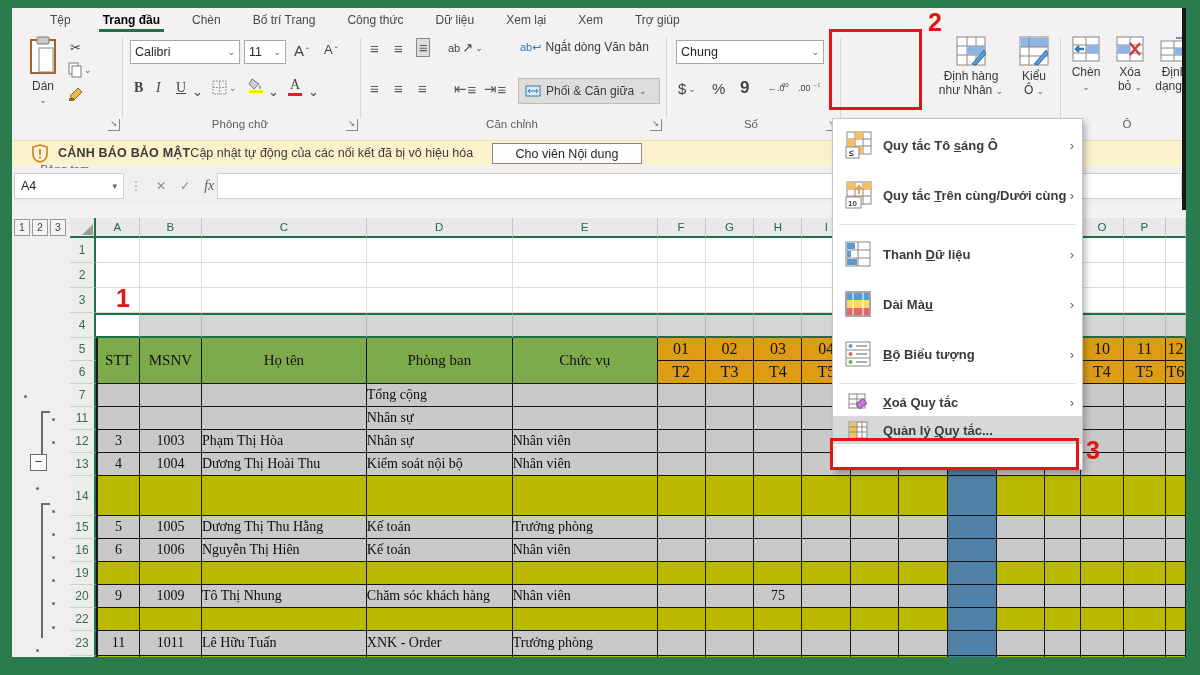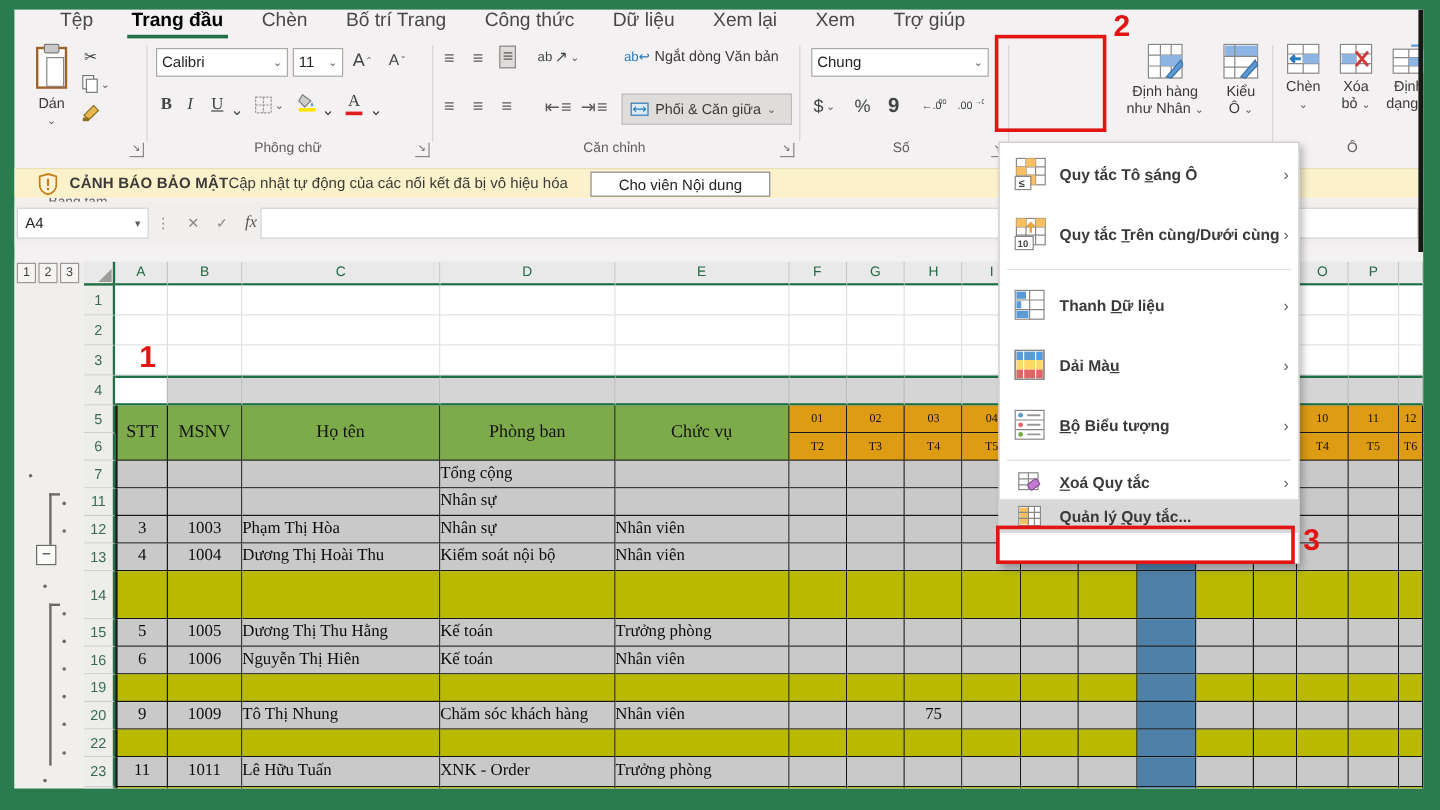--- a/index.html
+++ b/index.html
@@ -5,21 +5,21 @@
   html,body{margin:0;padding:0;background:#2a7b4e;}
   *{box-sizing:border-box;}
   .stage{position:relative;width:1200px;height:675px;background:#2a7b4e;overflow:hidden;
          font-family:"Liberation Sans",sans-serif;color:#3b3a39;}
   .app{position:absolute;left:12px;top:8px;width:1174px;height:649px;background:#f3f1f1;overflow:hidden;}
   .dark-edge{position:absolute;right:0;top:0;width:4px;height:202px;background:#181818;}
 
   
   .tabs{position:absolute;left:0;top:0;width:100%;height:24px;display:flex;align-items:flex-end;
         padding-left:22px;gap:0;}
-  .tab{padding:2px 16px 5px 16px;font-size:16px;color:#494847;position:relative;cursor:default;}
+  .tab{padding:2px 16px 5px 16px;font-size:12px;color:#494847;position:relative;cursor:default;}
   .tab.active{font-weight:bold;color:#000000;}
   .tab.active::after{content:"";position:absolute;left:12px;right:12px;bottom:0;height:3px;background:#217346;}
 
   
   .ribbon{position:absolute;left:0;top:24px;width:100%;height:101px;}
   .vsep{position:absolute;top:6px;height:80px;width:1px;background:#d8d6d4;}
   .grplabel{position:absolute;top:86px;height:15px;font-size:11.5px;color:#605e5c;text-align:center;}
   .launcher{position:absolute;top:87px;width:12px;height:12px;border:1px solid #8a8886;border-top:none;border-left:none;
             font-size:8px;color:#605e5c;line-height:10px;text-align:center;}
   .bigbtn{position:absolute;top:4px;display:flex;flex-direction:column;align-items:center;font-size:12px;
@@ -71,21 +71,21 @@
   .tri{position:absolute;right:1px;bottom:1px;width:0;height:0;border-left:11px solid transparent;border-bottom:11px solid #9e9c99;}
   .rh{background:#ededec;border-right:2px solid #1e7145;border-bottom:1px solid #cfcfcf;
       font-size:12px;color:#3a6b52;text-align:center;}
   .bc{background:#fff;border-right:1px solid #dcdcdc;border-bottom:1px solid #dcdcdc;}
   .sc{background:#d5d5d5;border-top:2px solid #1e7145;border-bottom:2px solid #1e7145;border-right:1px solid #b9b9b9;}
   .sc.active{background:#fff;}
   .serif{font-family:"Liberation Serif",serif;font-size:14px;color:#0d0d0d;}
   .gh{background:#7dab4b;border-right:1px solid #161616;border-bottom:1px solid #161616;
       font-family:"Liberation Serif",serif;font-weight:bold;font-size:15px;text-align:center;color:#111;}
   .oh{background:#dd9c14;border-right:1px solid #161616;border-bottom:1px solid #161616;
-      font-family:"Liberation Serif",serif;font-weight:bold;font-size:10px;text-align:center;color:#111;}
+      font-family:"Liberation Serif",serif;font-weight:bold;font-size:16px;text-align:center;color:#111;}
   .gc{background:#c9c9c9;}
   .yc{background:#b9ba00;}
   .lc{background:#4e80a8;}
   .gc,.yc,.lc{border-right:1px solid #161616;border-bottom:1px solid #161616;text-align:center;}
   .ta-l{text-align:left;padding-left:4px;}
   .b{font-weight:bold;}
   .le{border-left:2px solid #161616;}
 
   
   .cfmenu{position:absolute;left:820px;top:110px;width:251px;height:352px;background:#fff;

